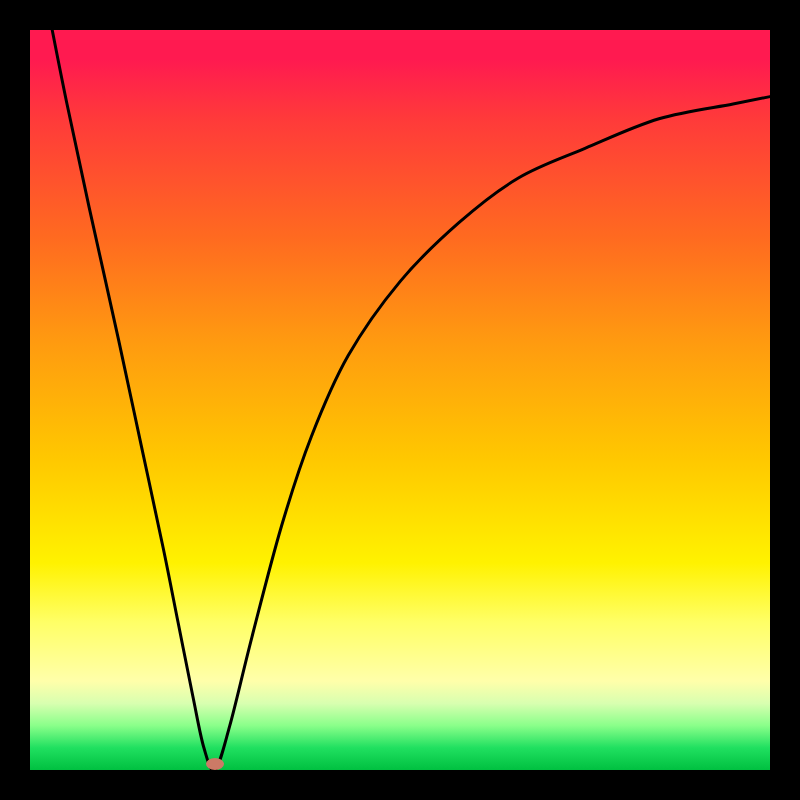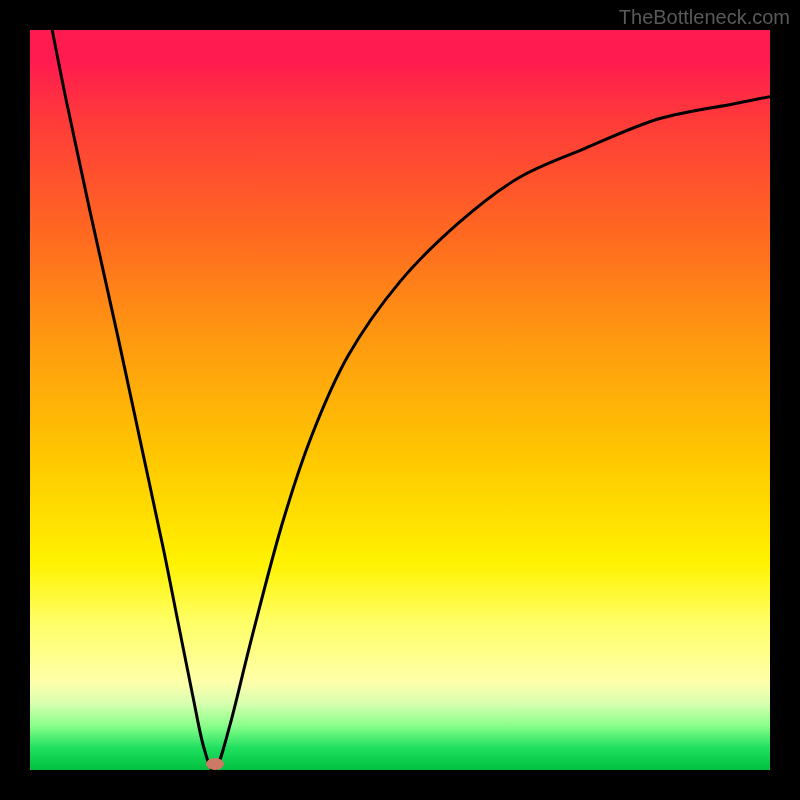--- a/index.html
+++ b/index.html
@@ -72,14 +72,13 @@
 
   <div class="plot-area">
 
     <svg class="curve" viewBox="0 0 740 740" preserveAspectRatio="none">
       <path id="curve-path" fill="none" stroke="#000" stroke-width="3" stroke-linecap="round" stroke-linejoin="round" d="M 22.2 0 C 24.666666666666664 12.333333333333334, 30.833333333333332 44.39999999999999, 37 74 C 43.166666666666664 103.60000000000001, 50.56666666666667 138.13333333333335, 59.2 177.60000000000002 C 67.83333333333334 217.0666666666667, 80.16666666666666 271.33333333333337, 88.8 310.8 C 97.43333333333334 350.26666666666665, 103.6 379.8666666666667, 111 414.4 C 118.4 448.9333333333333, 127.03333333333332 488.4, 133.2 518 C 139.36666666666665 547.6, 143.06666666666666 567.3333333333334, 148 592 C 152.93333333333334 616.6666666666666, 158.48333333333335 645.0333333333333, 162.8 666 C 167.11666666666667 686.9666666666667, 170.2 705.4666666666666, 173.89999999999998 717.8 C 177.59999999999997 730.1333333333333, 180.68333333333334 743.7, 185 740 C 189.31666666666666 736.3, 193.63333333333335 717.8000000000001, 199.8 695.6 C 205.96666666666667 673.4, 213.36666666666667 640.0999999999999, 222 606.8 C 230.63333333333333 573.5, 241.73333333333335 529.0999999999999, 251.60000000000002 495.79999999999995 C 261.4666666666667 462.49999999999994, 270.1 435.3666666666667, 281.2 407 C 292.29999999999995 378.6333333333333, 303.4 351.5, 318.2 325.59999999999997 C 333 299.69999999999993, 351.5 273.79999999999995, 370 251.59999999999997 C 388.5 229.39999999999998, 409.46666666666664 209.66666666666663, 429.2 192.39999999999998 C 448.93333333333334 175.13333333333333, 467.4333333333334 160.33333333333334, 488.40000000000003 148 C 509.3666666666667 135.66666666666666, 531.5666666666667 128.26666666666665, 555 118.39999999999998 C 578.4333333333333 108.5333333333333, 604.3333333333334 96.19999999999995, 629 88.79999999999995 C 653.6666666666666 81.39999999999996, 684.5 77.69999999999999, 703 74 C 721.5 70.30000000000001, 733.8333333333334 67.83333333333336, 740 66.60000000000002"></path>
     </svg>
 
     <div class="marker" id="marker" style="left: 185px; top: 734.08px;"></div>
   </div>
 
-  <div class="watermark">TheBottleneck.com</div>
 </div>
 
 </body></html>

